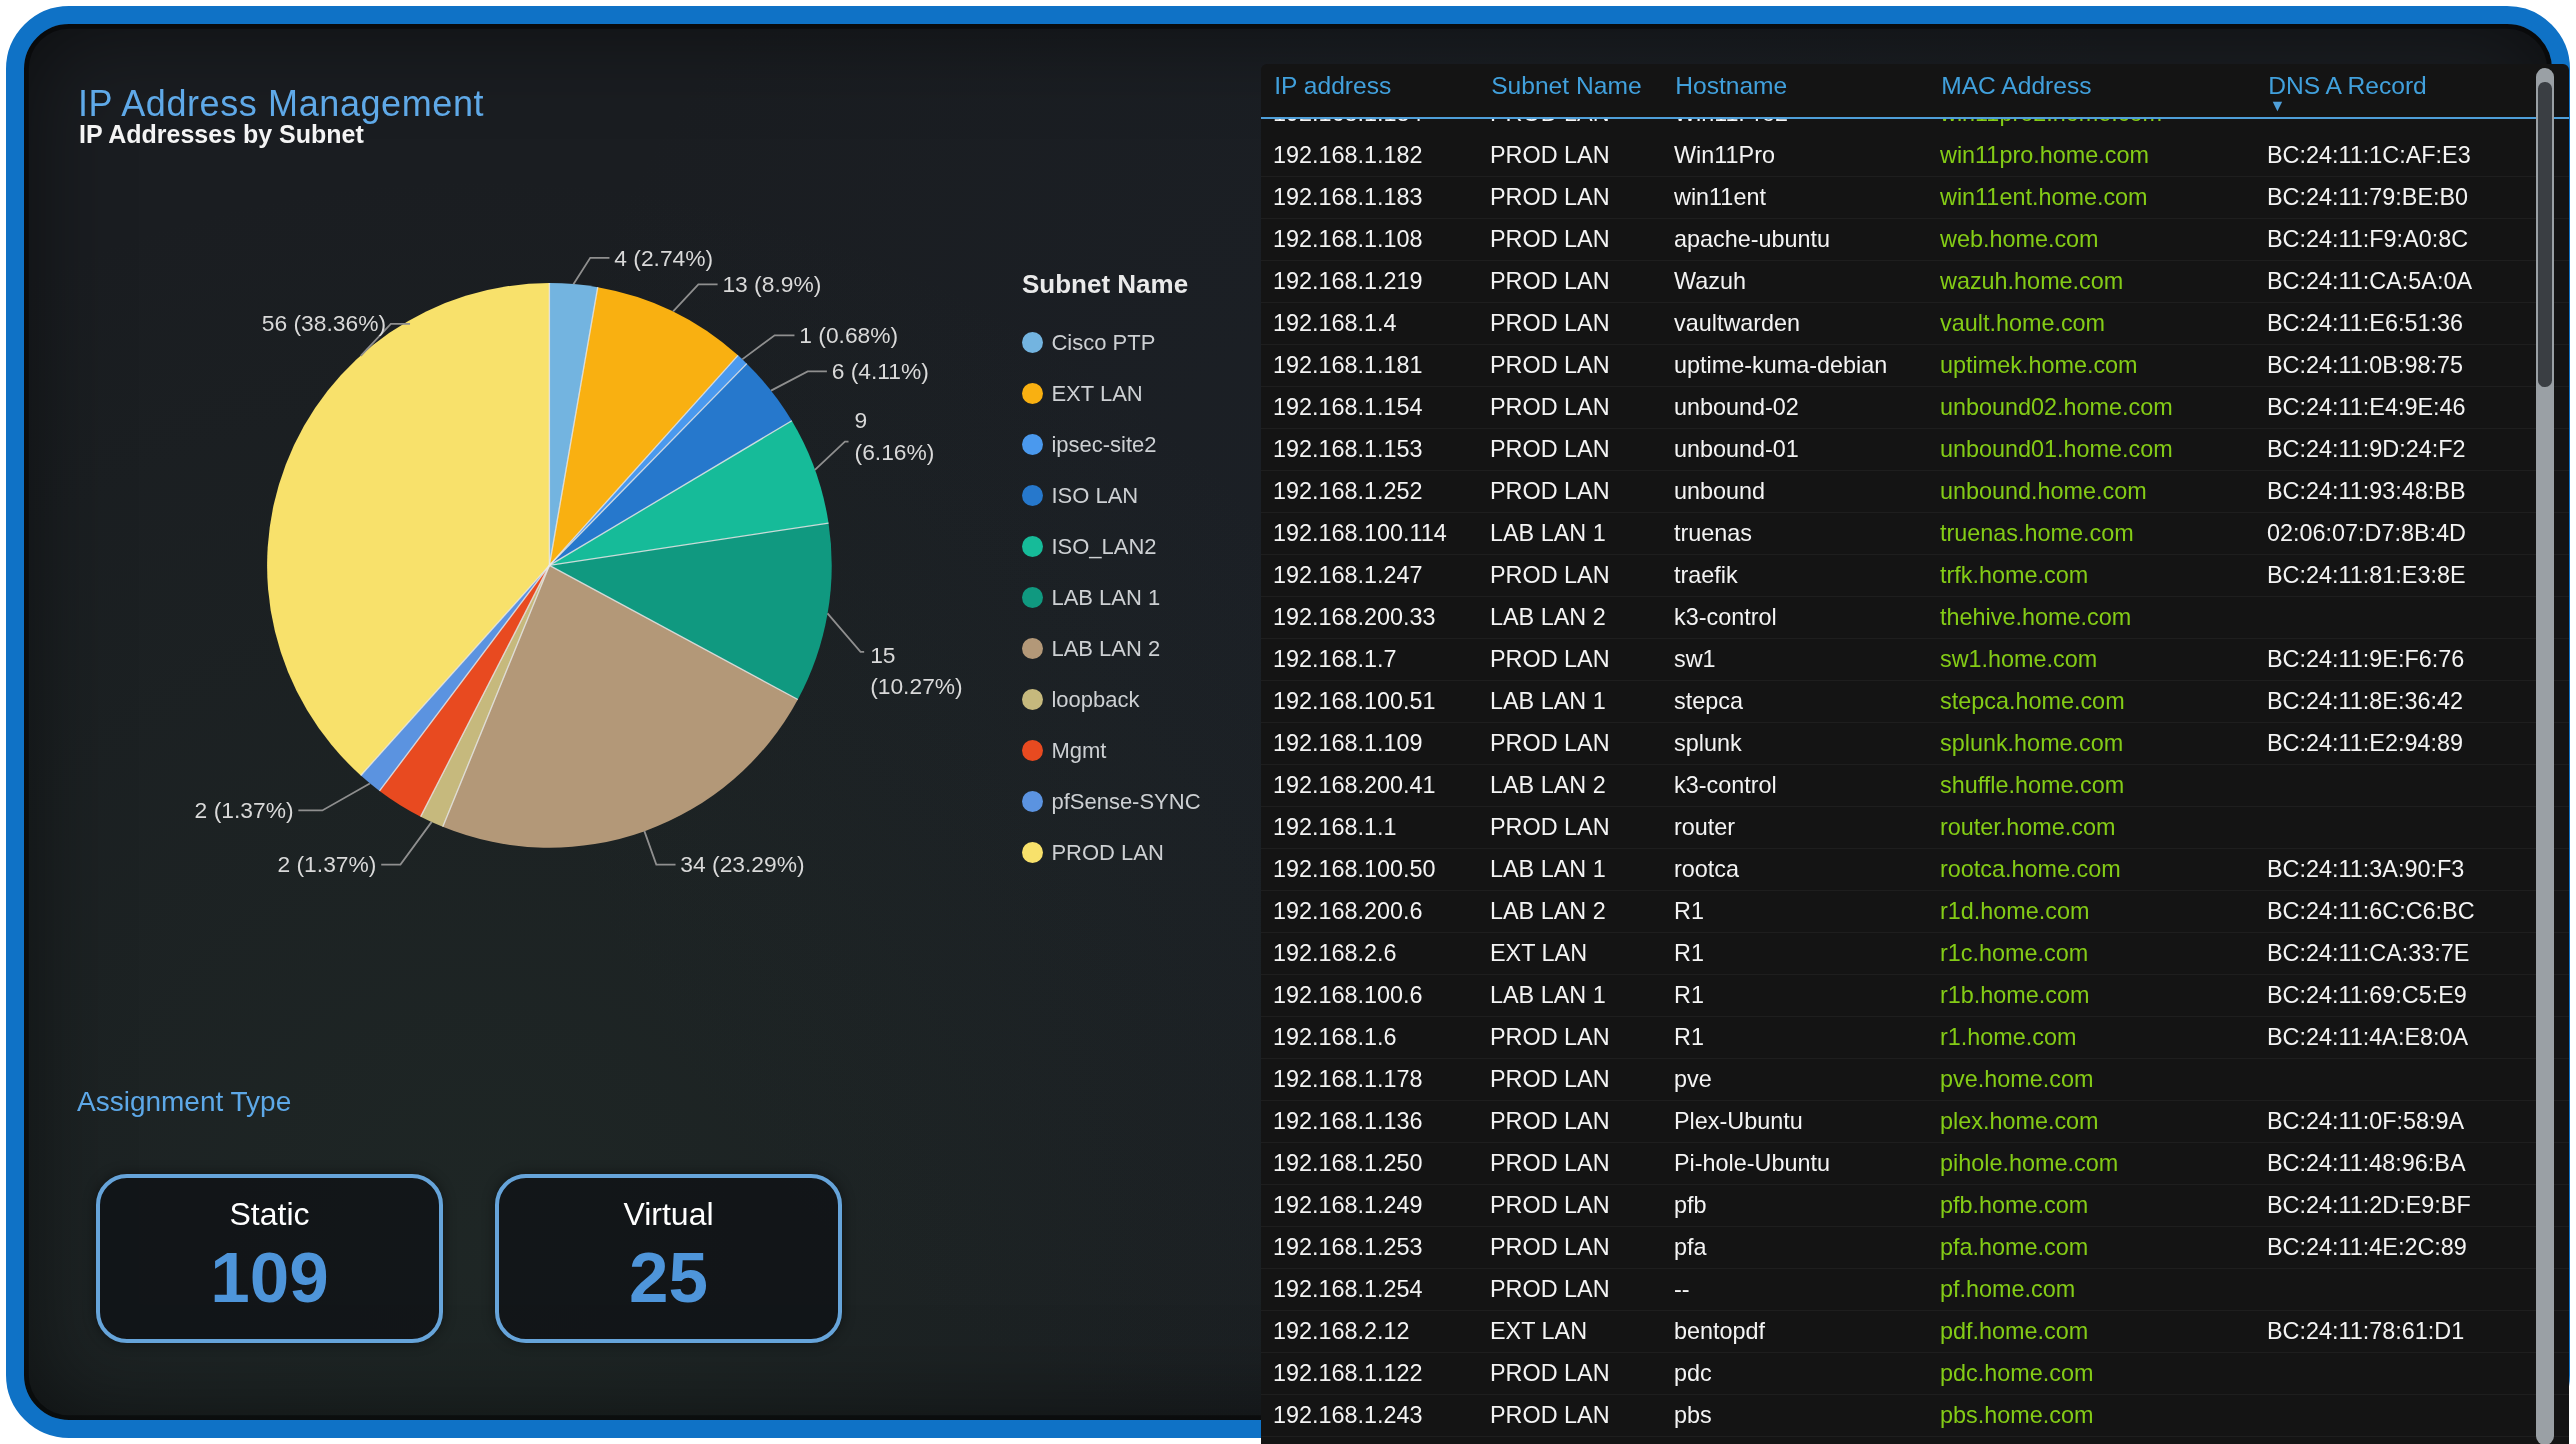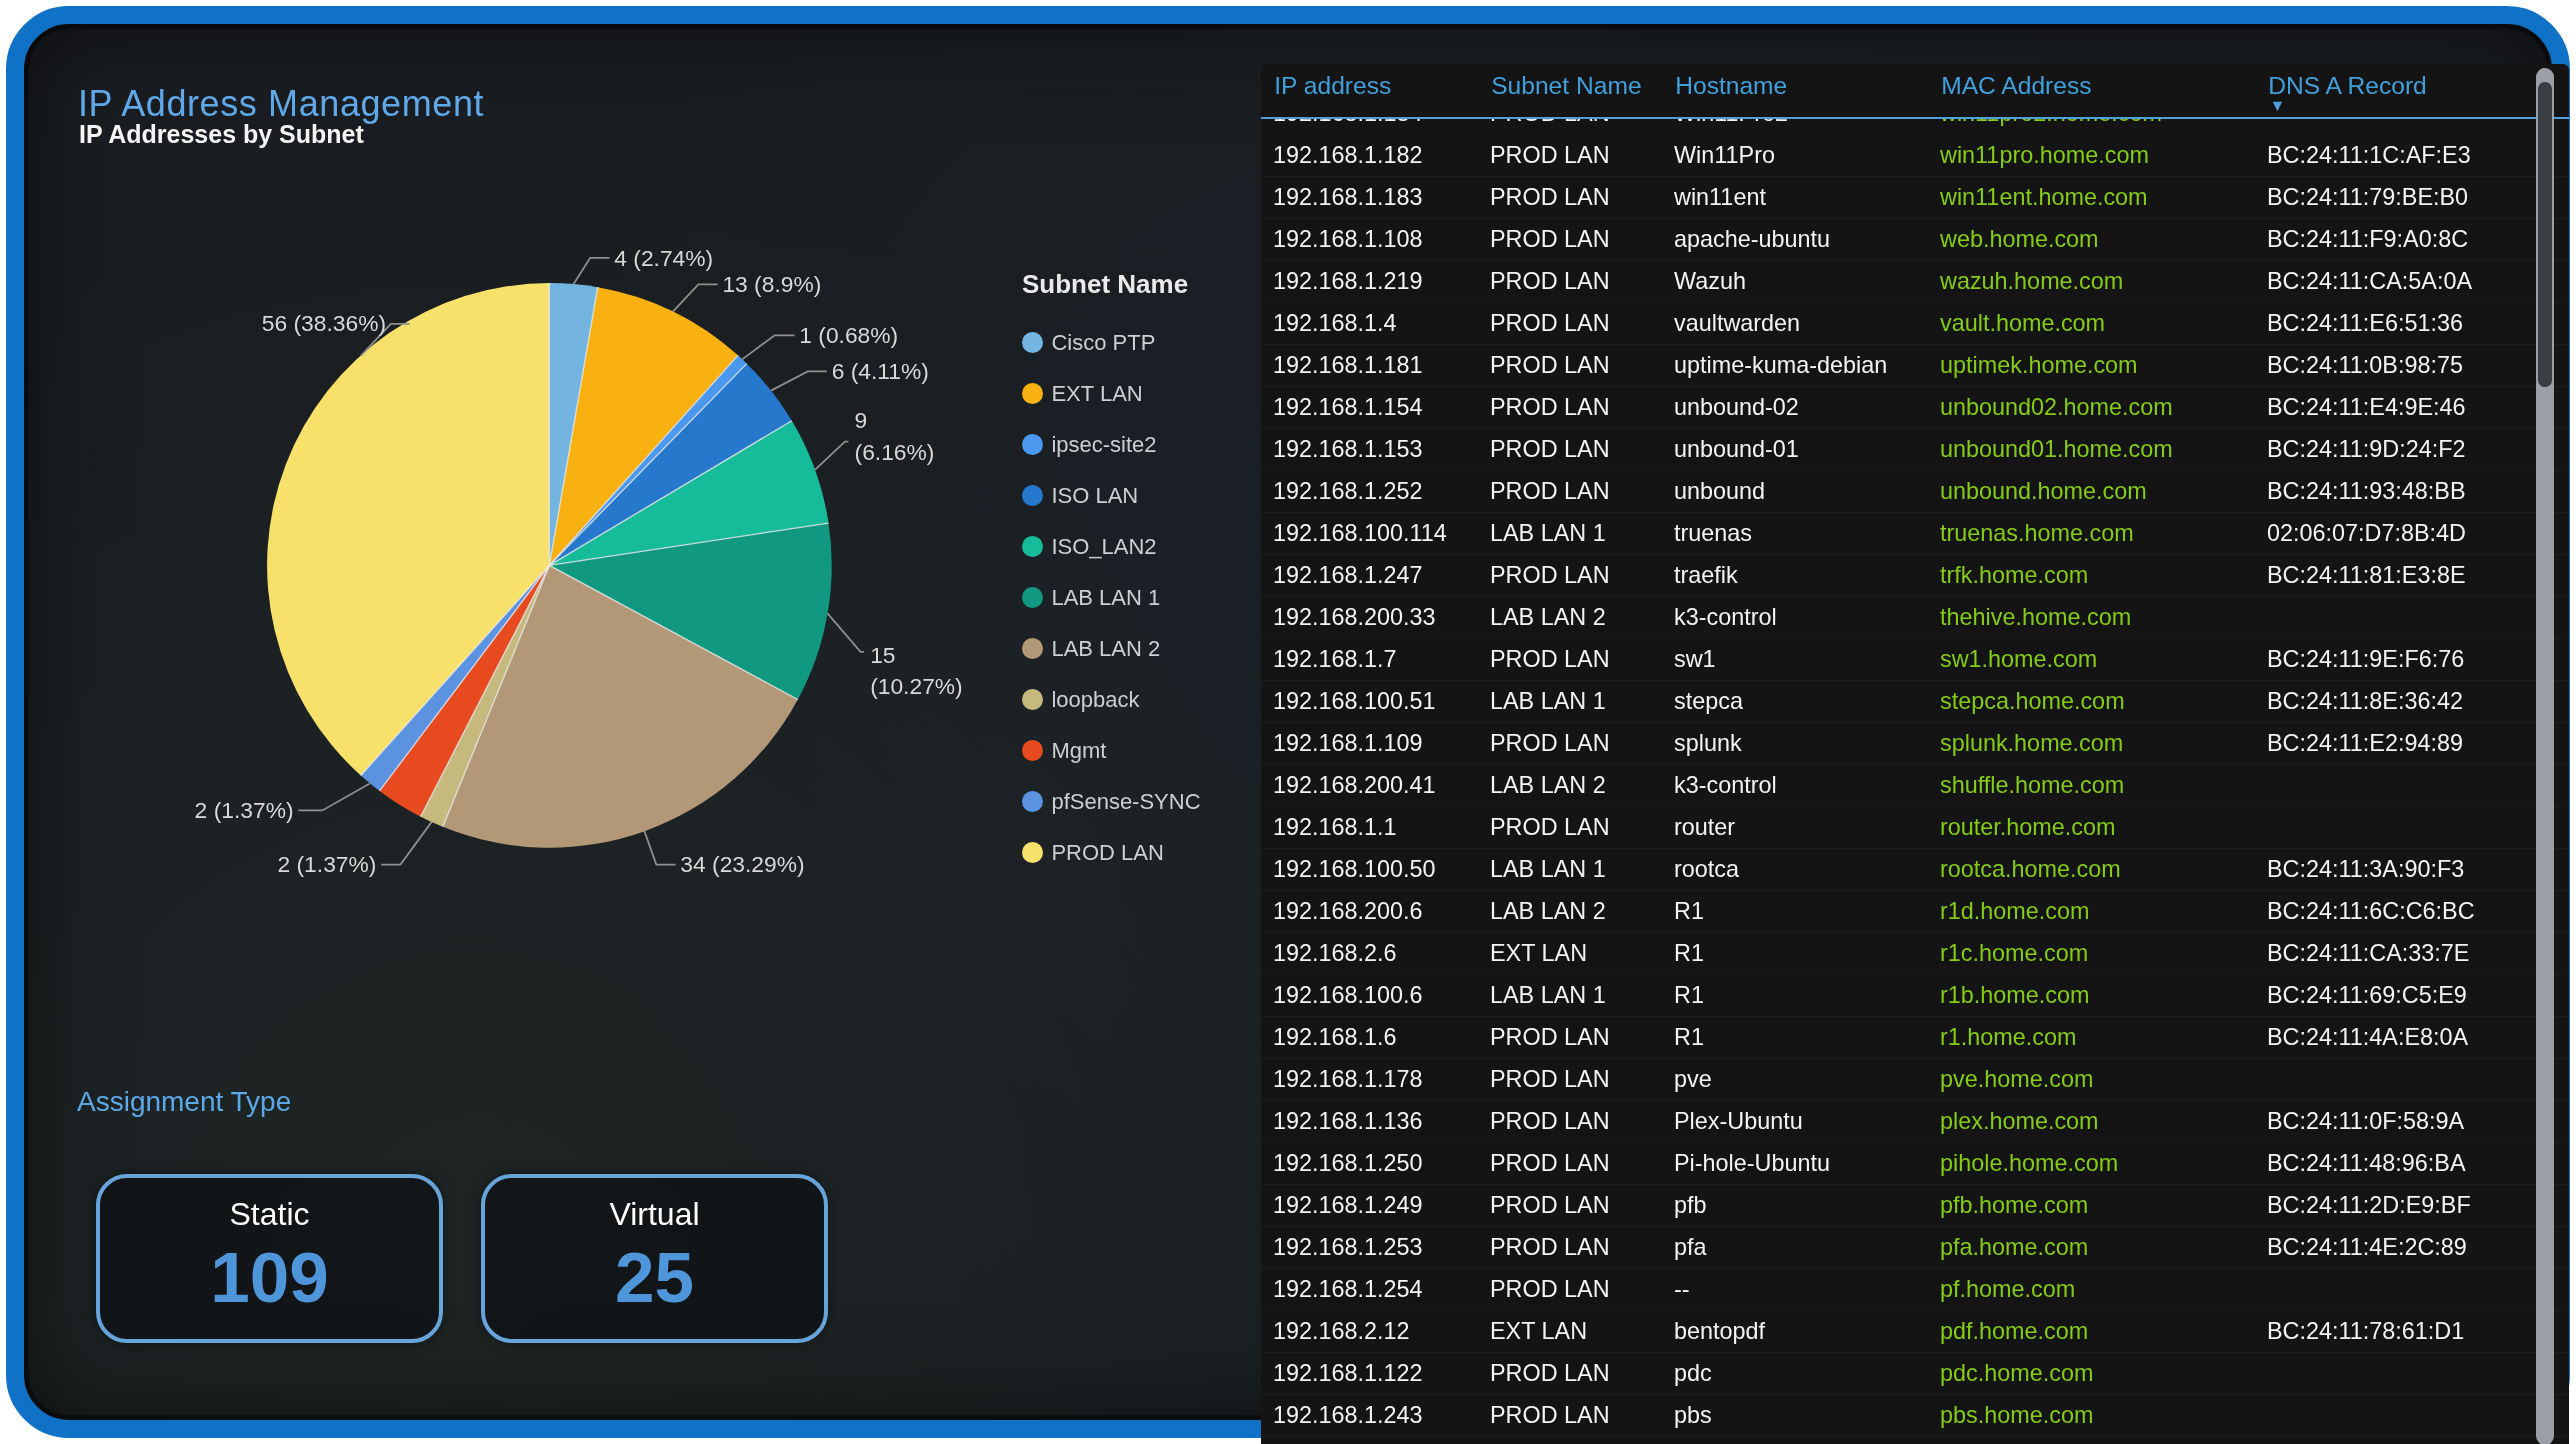--- a/index.html
+++ b/index.html
@@ -17,21 +17,21 @@
   .pie-label{font-size:38px;fill:#d9d9d9;}
   .leader{fill:none;stroke:#8f8f8f;stroke-width:3;}
   
   .legend{position:absolute;left:998px;top:245px;width:240px;}
   .legend-title{font-size:26px;font-weight:700;color:#eaeaea;margin:0 0 17px 0;}
   .legend-item{display:flex;align-items:center;height:51px;cursor:pointer;}
   .legend-dot{width:21px;height:21px;border-radius:50%;margin-right:8.4px;flex:0 0 auto;}
   .legend-label{font-size:22px;color:#cdd0d3;white-space:nowrap;}
   
   .assign-heading{position:absolute;left:53px;top:1062px;font-size:28px;color:#5da8e8;}
-  .cards{position:absolute;left:72px;top:1150px;display:flex;gap:38px;}
+  .cards{position:absolute;left:72px;top:1150px;display:flex;gap:52px;}
   .card{width:339px;height:161px;border:4.2px solid #66a4da;border-radius:31px;background:rgba(11,13,17,0.62);
     display:flex;flex-direction:column;align-items:center;box-shadow:0 0 13.2px rgba(0,0,0,0.45);}
   .card-label{font-size:32px;color:#ffffff;margin-top:18px;}
   .card-value{font-size:71px;font-weight:700;color:#4e95da;margin-top:9px;line-height:1;}
   
   .table-panel{position:absolute;left:1237px;top:40px;width:1308px;height:1385px;background:#141414;border-radius:6px;overflow:hidden;}
   .thead{display:grid;grid-template-columns:217px 184px 266px 327px 1fr;height:55px;padding-left:13.2px;
     border-bottom:2.4px solid #4f9fd9;box-sizing:border-box;}
   .th{position:relative;color:#41a0dc;font-size:24.6px;padding-top:8.4px;}
   .sort-arrow{position:absolute;left:1.2px;top:34px;font-size:16px;color:#4f9fd9;line-height:1;}

